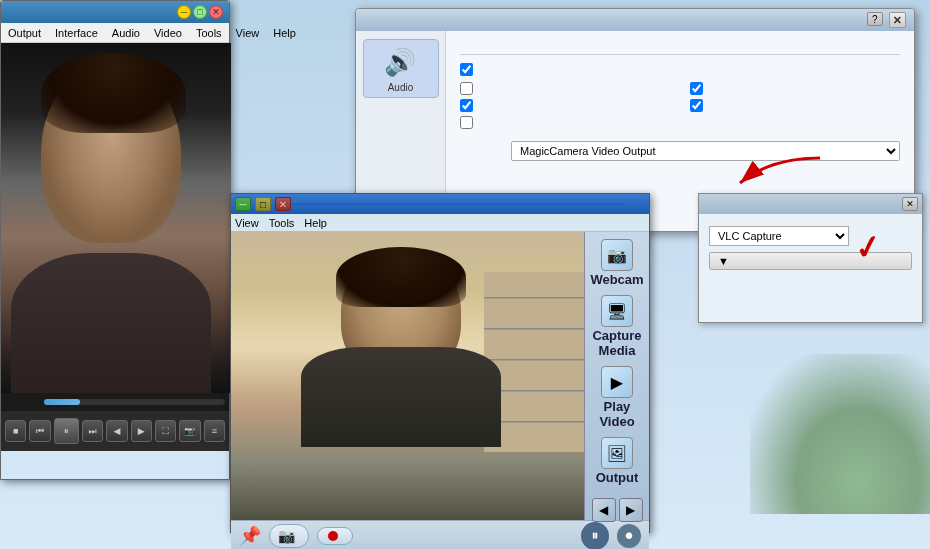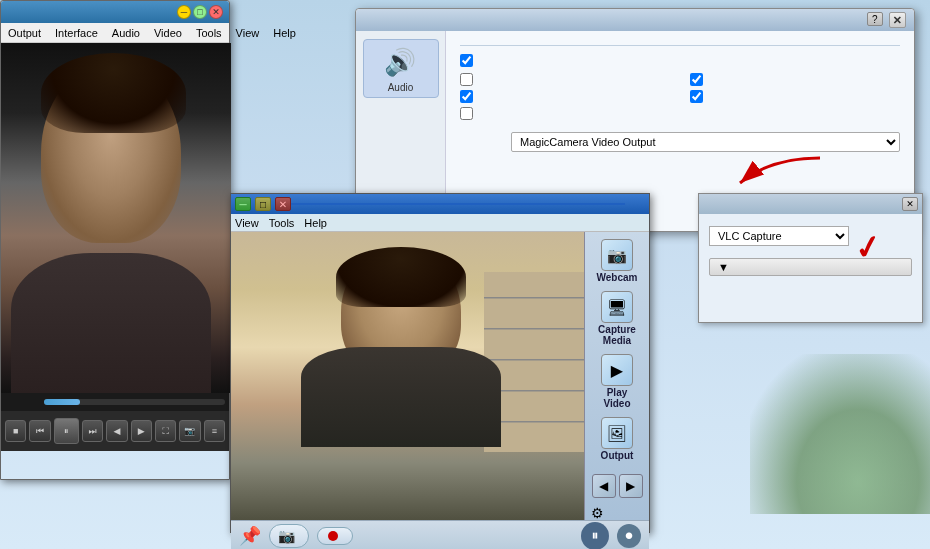--- a/index.html
+++ b/index.html
@@ -260,21 +260,21 @@
 
     .prefs-sidebar-label {
       font-size: 10px;
       color: #333;
       text-align: center;
       margin-top: 2px;
     }
 
     .prefs-content {
       flex: 1;
-      padding: 10px 14px;
+      padding: 19px 14px;
       background: #f4f8fc;
     }
 
     .prefs-section-title {
       font-size: 16px;
       font-weight: bold;
       color: #1a3a5c;
       margin-bottom: 8px;
       border-bottom: 1px solid #c0d0e0;
       padding-bottom: 4px;
@@ -427,21 +427,21 @@
       background: linear-gradient(135deg, #d0e8f8 0%, #a0c8e8 100%);
       border: 1px solid #888;
       border-radius: 4px;
       display: flex;
       align-items: center;
       justify-content: center;
       font-size: 16px;
     }
 
     .magic-tool-label {
-      font-size: 10px;
+      font-size: 13px;
       color: #1a1a3a;
       text-align: center;
       margin-top: 1px;
       font-weight: bold;
     }
 
     .magic-tool-divider {
       width: 50px;
       height: 1px;
       background: #889;
@@ -573,21 +573,21 @@
       font-size: 11px;
       font-weight: bold;
       color: #1a1a3a;
       margin-bottom: 4px;
     }
 
     .webcam-select-row {
       display: flex;
       align-items: center;
       gap: 4px;
-      margin-bottom: 12px;
+      margin-bottom: 6px;
     }
 
     .webcam-select {
       width: 140px;
       height: 20px;
       border: 1px solid #aaa;
       background: white;
       font-size: 11px;
       padding: 1px 4px;
     }

